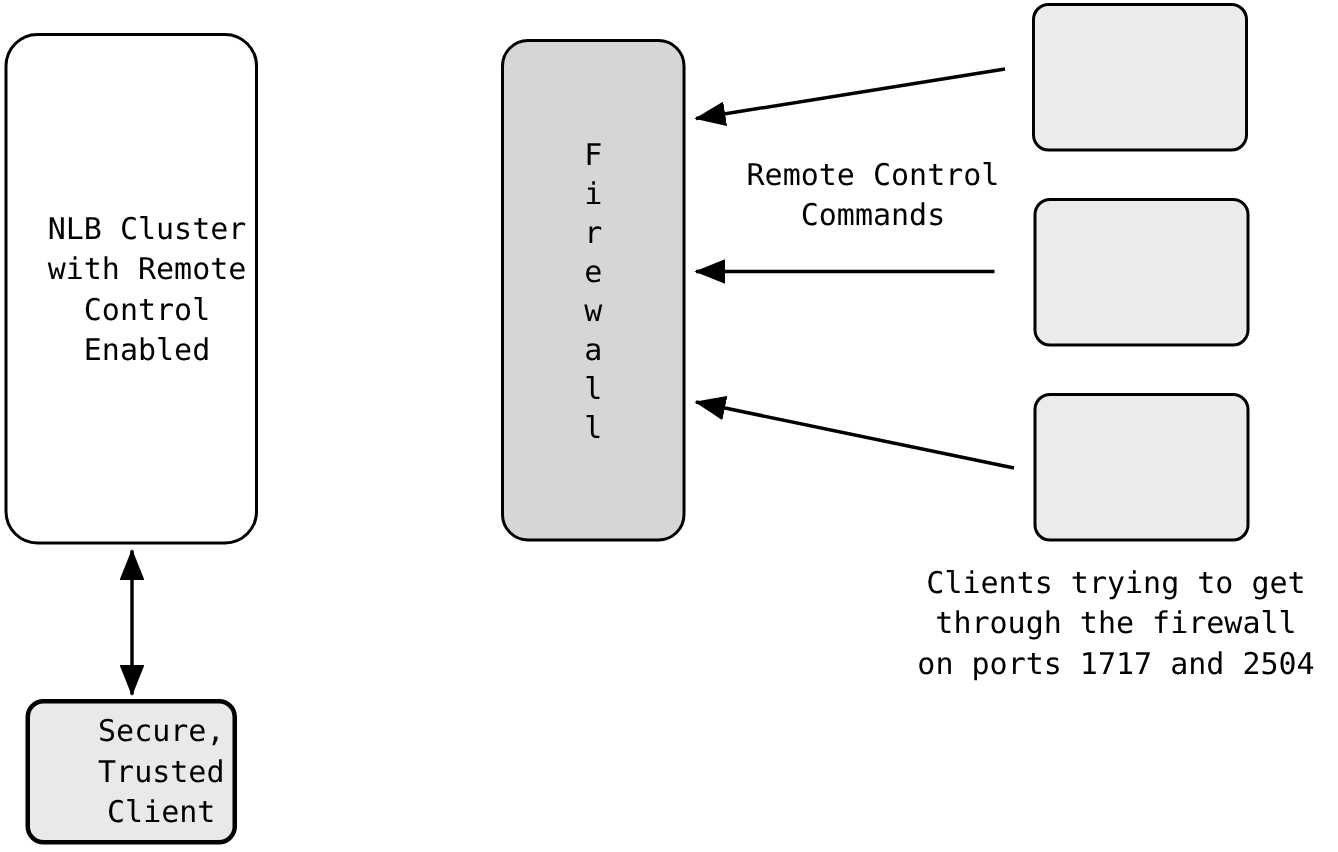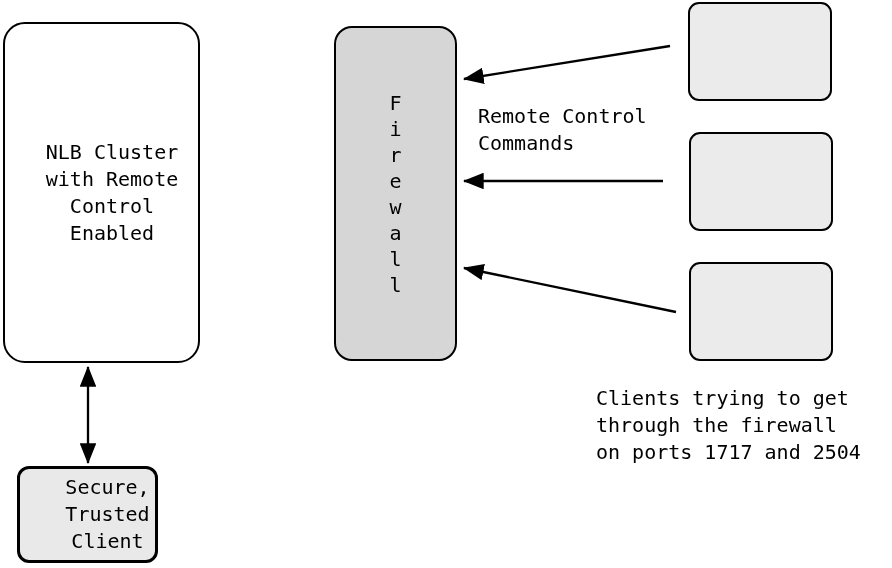--- a/index.html
+++ b/index.html
@@ -34,21 +34,21 @@
     position: absolute;
     box-sizing: border-box;
     display: flex;
     align-items: center;
     justify-content: center;
     text-align: center;
   }
   .nlb-box {
     left: 3px;
     top: 22px;
-    width: 197px;
+    width: 169px;
     height: 341px;
     background: var(--nlb-fill, #ffffff);
     border: 2px solid var(--line, #000000);
     border-radius: 22px;
     padding-left: 21px;
   }
   .firewall-box {
     left: 334px;
     top: 26px;
     width: 123px;
@@ -86,37 +86,36 @@
     text-align: center;
   }
   .firewall-label {
     line-height: 26px;
   }
   .caption {
     position: absolute;
     white-space: pre-line;
     font-size: 20px;
     line-height: 27px;
-    text-align: left;
+    text-align: center;
   }
   .blocked-caption {
     left: 290px;
     top: 374px;
     width: 214px;
   }
   .remote-caption {
     left: 478px;
     top: 103px;
     width: 208px;
   }
   .clients-caption {
     left: 596px;
     top: 375px;
     width: 296px;
-    margin-top: 10px;
   }
 </style>
 </head>
 <body>
 
 <div class="canvas">
 
   <svg class="arrow-layer" width="892" height="568" viewBox="0 0 892 568" aria-hidden="true">
     <defs>
       <marker id="ah" viewBox="0 0 10 8" refX="9.5" refY="4" markerWidth="9" markerHeight="7.2" orient="auto">

